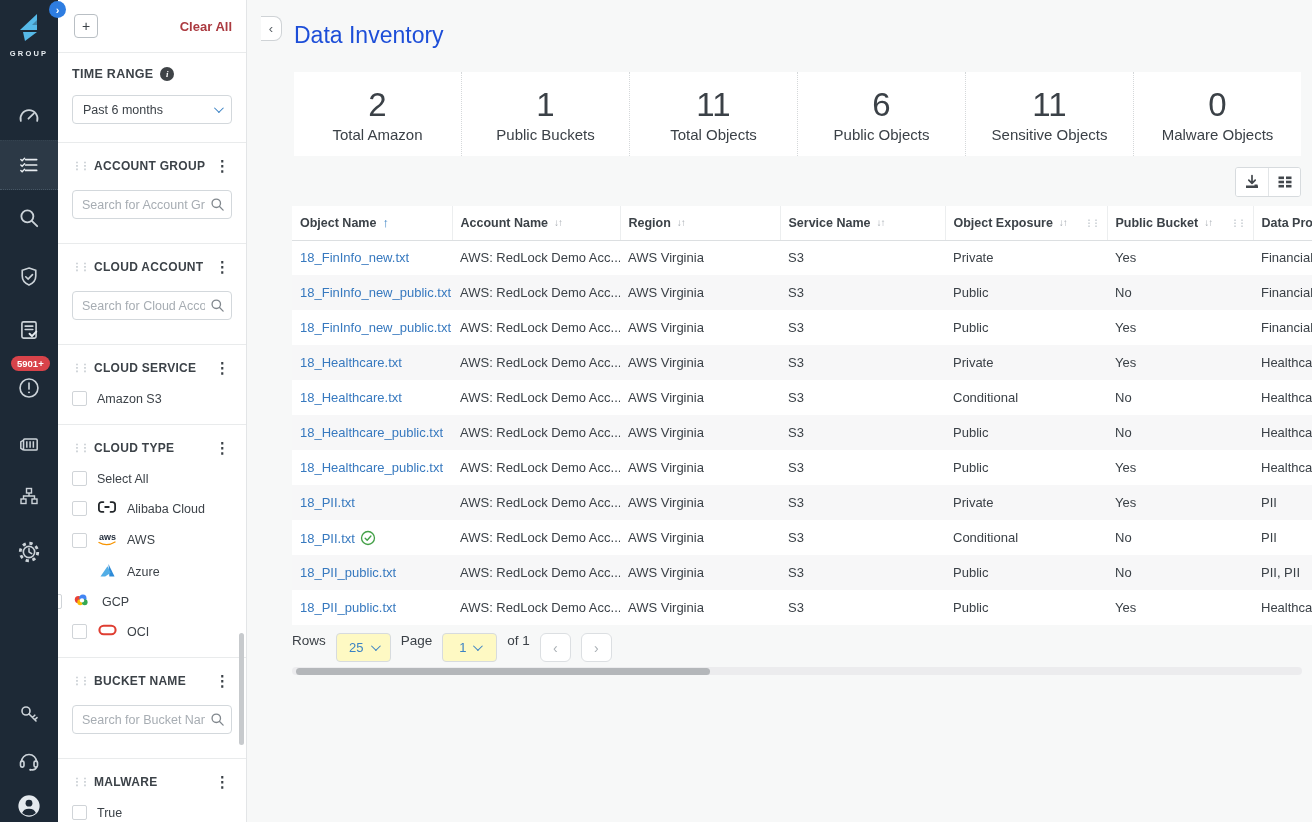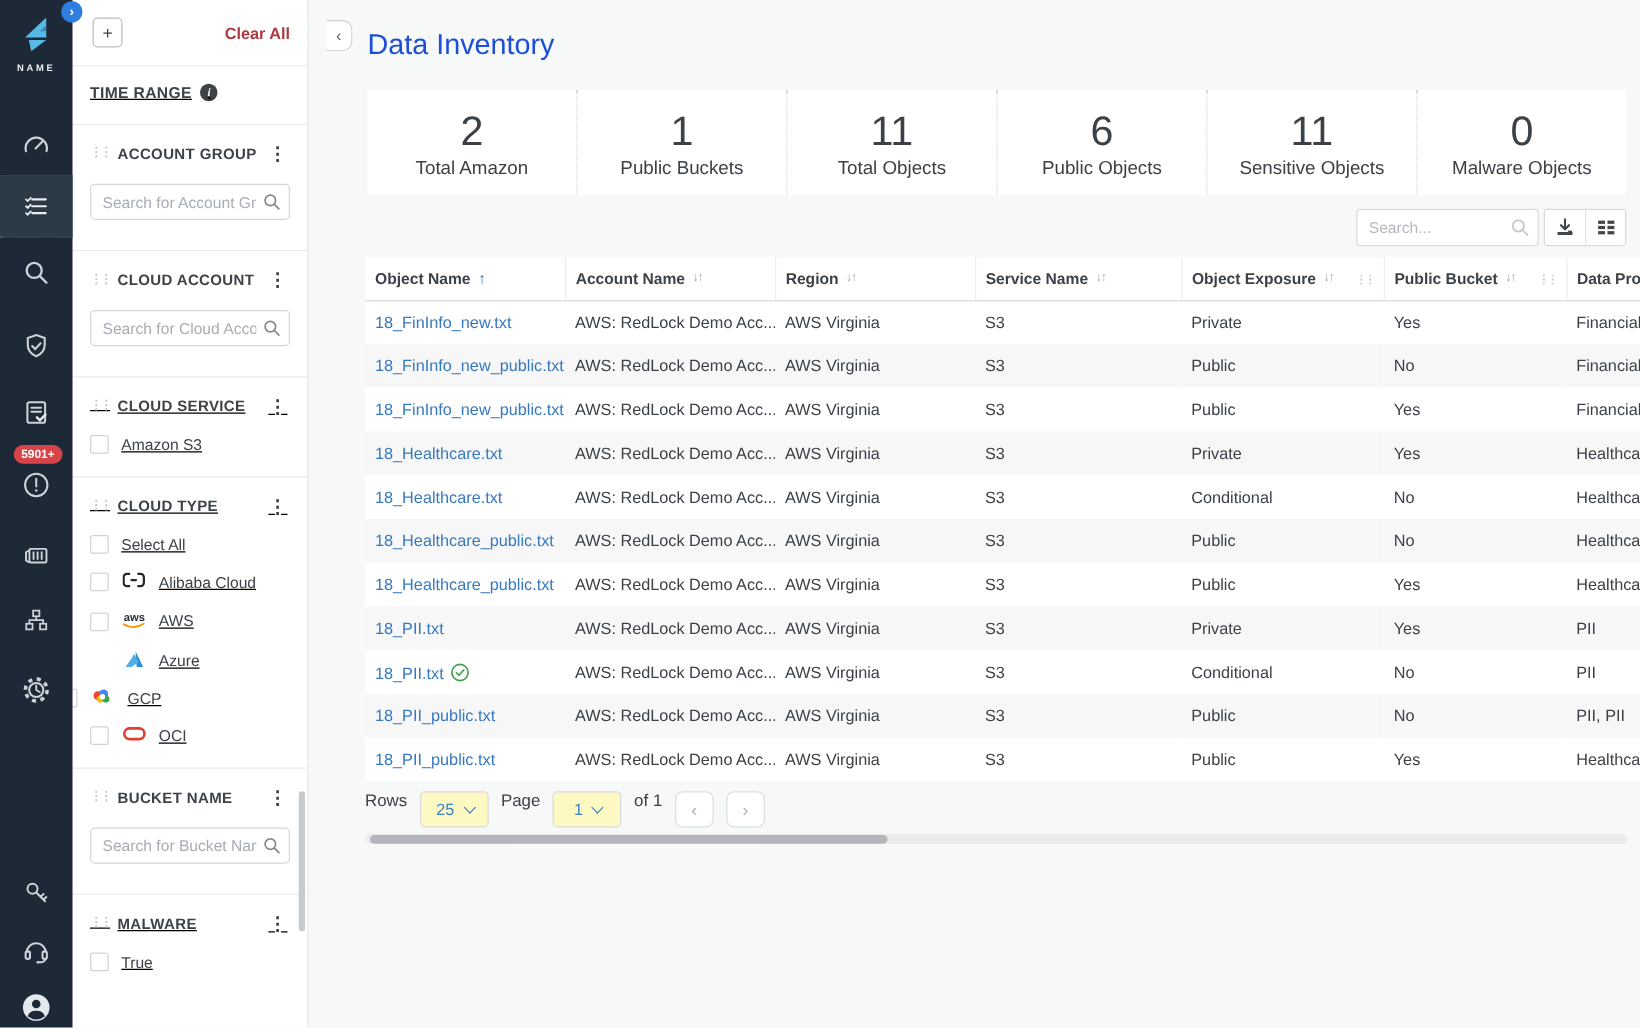--- a/index.html
+++ b/index.html
@@ -18,21 +18,21 @@
   .logo-text { margin-top:3px; font-size:7.5px; letter-spacing:2.2px; color:#e8edf2; font-weight:700; }
   .alert-badge { position:absolute; left:11px; top:356px; background:#d8434a; color:#fff; font-size:9.5px; font-weight:700; padding:2px 6px; border-radius:9px; z-index:6; }
   .panel-pin { position:absolute; left:49px; top:1px; width:17px; height:17px; border-radius:50%; background:#2e7de1; z-index:9; display:flex; align-items:center; justify-content:center; color:#fff; font-size:11px; font-weight:700; cursor:pointer; }
 
   
   .fpanel { position:absolute; left:58px; top:0; width:189px; height:822px; background:#fff; border-right:1px solid #e3e5e7; z-index:4; }
   .fp-top { height:52px; display:flex; align-items:center; justify-content:space-between; padding:0 14px 0 16px; }
   .add-btn { width:24px; height:24px; border:1px solid #b9bfc4; border-radius:4px; background:#fff; font-size:14px; color:#3b4147; line-height:22px; text-align:center; cursor:pointer; }
   .clear-all { color:var(--red); font-size:13px; font-weight:600; cursor:pointer; }
   .fp-section { border-top:1px solid #e9ebec; padding:14px 14px 24px 14px; }
-  .fp-section.tight { padding-bottom:18px;text-decoration:underline; }
+  .fp-section.tight { padding-bottom:18px; }
   .fp-head { display:flex; align-items:center; font-size:12px; font-weight:700; color:#3c4248; letter-spacing:.3px; }
   .drag-dots { color:#c3c9ce; font-size:10px; letter-spacing:-2px; margin-right:6px; line-height:10px; cursor:grab; }
   .kebab { margin-left:auto; color:#3c4248; font-size:15px; font-weight:700; cursor:pointer; padding:0 2px; }
   .fp-label-row { display:flex; align-items:center; gap:7px; font-size:12.5px; font-weight:700; color:#3c4248; letter-spacing:.3px; }
   .info-i { width:14px; height:14px; border-radius:50%; background:#3f4347; color:#fff; font-size:9px; font-style:italic; font-family:"Liberation Serif",serif; display:inline-flex; align-items:center; justify-content:center; }
   .fp-select { margin-top:14px; height:29px; border:1px solid #d3d8dc; border-radius:4px; display:flex; align-items:center; justify-content:space-between; padding:0 10px; font-size:12.5px; color:#3c4248; cursor:pointer; background:#fff; }
   .chev { width:7px; height:7px; border-right:1.6px solid var(--blue); border-bottom:1.6px solid var(--blue); transform:rotate(45deg) translateY(-2px); }
   .fp-search { position:relative; margin-top:15px; }
   .fp-search input { width:100%; height:29px; border:1px solid #d3d8dc; border-radius:4px; padding:0 26px 0 9px; font-size:12.5px; color:#3c4248; font-family:inherit; }
   .fp-search input::placeholder { color:#a7adb3; }
@@ -87,21 +87,21 @@
 
 <div class="nav">
   <div class="nav-active-band"></div>
 
   <div class="logo-wrap">
     <svg width="30" height="30" viewBox="0 0 30 30">
       <polygon points="23,2 6,18 23,18" fill="#56b9e8"></polygon>
       <polygon points="9,20 23,20 11,29" fill="#56b9e8"></polygon>
       <polygon points="23,8 18,13 23,13" fill="#1d2936" opacity="0.35"></polygon>
     </svg>
-    <div class="logo-text">NAME</div>
+    <div class="logo-text">GROUP</div>
   </div>
 
   <div class="nav-item" style="top:96px">
     <svg width="24" height="24" viewBox="0 0 22 22" fill="none" stroke="#ccd3d9" stroke-width="1.6">
       <path d="M3.5,15.5 a7.8,7.8 0 1 1 15,0" stroke-linecap="round"></path>
       <path d="M10.5,13.5 L15.5,8.5" stroke-linecap="round"></path>
     </svg>
   </div>
 
   <div class="nav-item" style="top:145px">
@@ -198,20 +198,24 @@
 <div class="fpanel">
   <div class="fp-top">
     <button class="add-btn">+</button>
     <span class="clear-all">Clear All</span>
   </div>
 
   <div class="fp-section tight">
     <div class="fp-label-row">
       <span>TIME RANGE</span>
       <span class="info-i">i</span>
+    </div>
+    <div class="fp-select">
+      <span>Past 6 months</span>
+      <span class="chev"></span>
     </div>
   </div>
 
   <div class="fp-section">
     <div class="fp-head">
       <span class="drag-dots">⋮⋮</span>
       <span>ACCOUNT GROUP</span>
       <span class="kebab">⋮</span>
     </div>
     <div class="fp-search">
@@ -357,27 +361,20 @@
       <div class="stat-num">11</div>
       <div class="stat-label">Sensitive Objects</div>
     </div>
     <div class="stat">
       <div class="stat-num">0</div>
       <div class="stat-label">Malware Objects</div>
     </div>
   </div>
 
   <div class="toolbar">
-    <div class="tsearch">
-      <input placeholder="Search..." style="">
-      <svg width="16" height="16" viewBox="0 0 16 16" fill="none" stroke="#c0c6cb" stroke-width="1.4">
-          <circle cx="6.7" cy="6.7" r="4.5"></circle>
-          <path d="M10.2,10.2 L14,14" stroke-linecap="round"></path>
-        </svg>
-    </div>
     <div class="btn-group">
       <button class="tool-btn">
         <svg width="16" height="16" viewBox="0 0 16 16" fill="none" stroke="#42474c" stroke-width="1.7">
           <path d="M8,1.5 V9 M4.8,6.2 L8,9.4 L11.2,6.2" stroke-linecap="round" stroke-linejoin="round"></path>
           <path d="M2,12.8 H14" stroke-width="2.4"></path>
           <rect x="10.5" y="10.5" width="3" height="2" fill="#42474c" stroke="none"></rect>
         </svg>
       </button>
       <button class="tool-btn">
         <svg width="16" height="16" viewBox="0 0 16 16">

